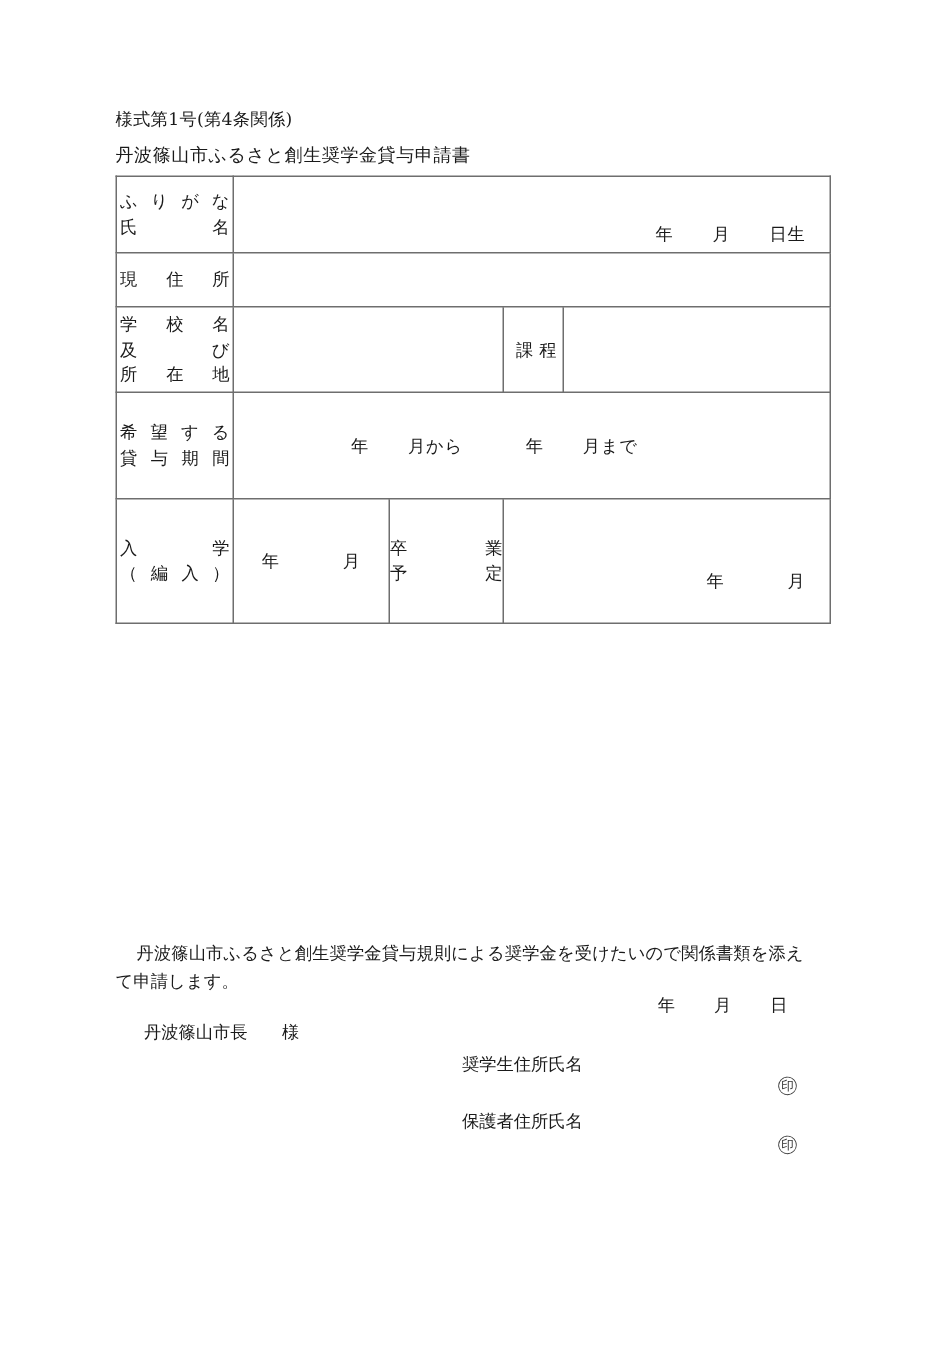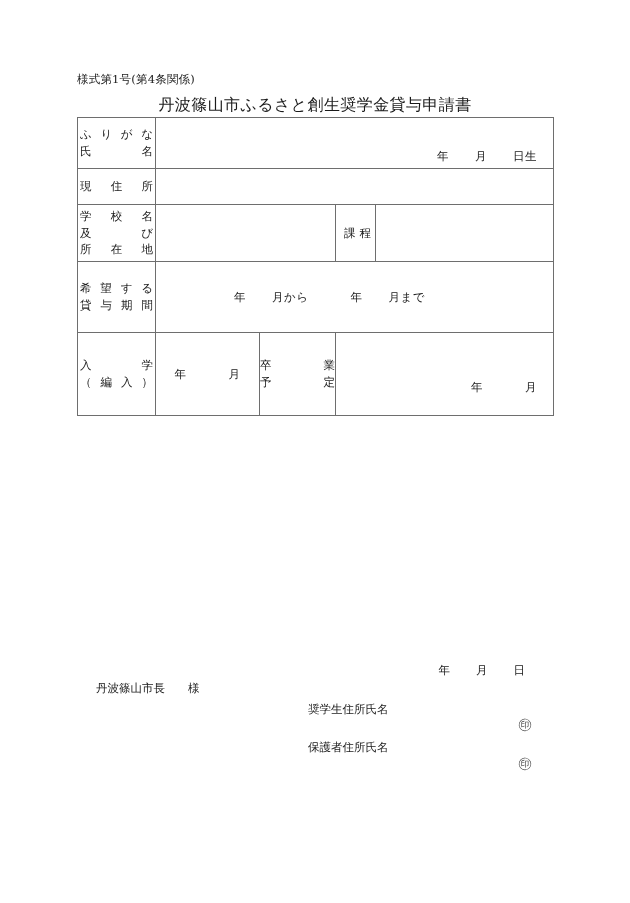--- a/index.html
+++ b/index.html
@@ -31,22 +31,22 @@
     top: 72px;
     font-size: 11.5px;
     letter-spacing: 0.2px;
     white-space: nowrap;
   }
   .doc-title {
     position: absolute;
     left: 77px;
     top: 95px;
     width: 476px;
-    text-align: center;
-    font-size: 16px;
+    text-align: left;
+    font-size: 12px;
     letter-spacing: 0.4px;
     white-space: nowrap;
     font-family: Liberation Mono, monospace;
   }
 
   
   .form-table {
     position: absolute;
     left: 77px;
     top: 117px;
@@ -231,20 +231,24 @@
         </td>
         <td colspan="2">
           <span class="datestr pad-r"><span>年</span><span class="sp-lg"></span><span>月</span></span>
         </td>
       </tr>
 
 
     </tbody>
   </table>
 
+  <div class="body-para">
+    <span class="l1">丹波篠山市ふるさと創生奨学金貸与規則による奨学金を受けたいので関係書類を添え</span>
+    <span class="l2">て申請します。</span>
+  </div>
 
   <div class="footer-date"><span>年</span><span class="sp-md"></span><span>月</span><span class="sp-md"></span><span>日</span></div>
 
   <div class="addressee">丹波篠山市長　　様</div>
 
   <div class="sig-block sig-student">奨学生住所氏名</div>
   <div class="seal seal-student">㊞</div>
 
   <div class="sig-block sig-guardian">保護者住所氏名</div>
   <div class="seal seal-guardian">㊞</div>

